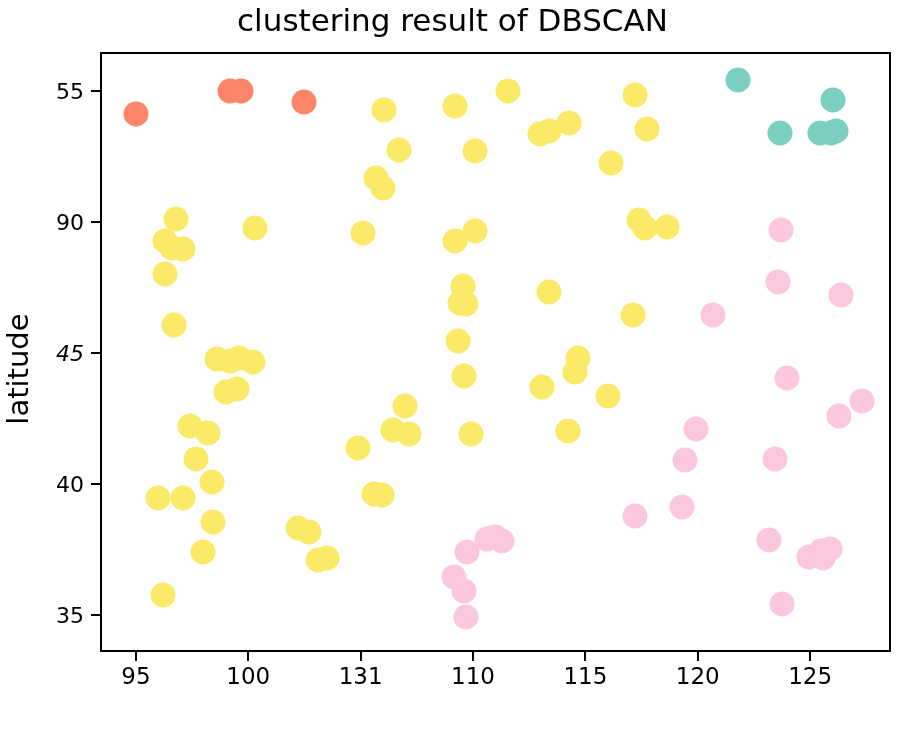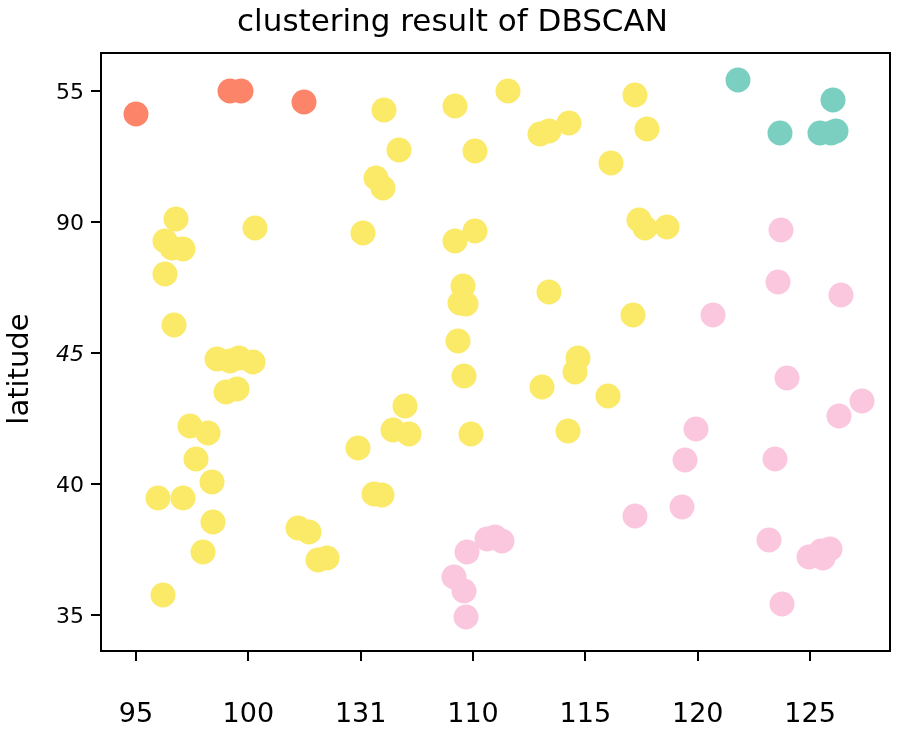--- a/index.html
+++ b/index.html
@@ -57,22 +57,22 @@
   }
   .tick-y {
     position: absolute;
     height: 2.2px;
     width: 9px;
     background: #000000;
     left: 91px;
   }
   .tlabel-x {
     position: absolute;
-    top: 697px;
-    font-size: 27px;
+    top: 663px;
+    font-size: 23px;
     color: #000000;
     transform: translateX(-50%);
     white-space: nowrap;
   }
   .tlabel-y {
     position: absolute;
     left: 84px;
     font-size: 22px;
     color: #000000;
     transform: translate(-100%, -50%);

